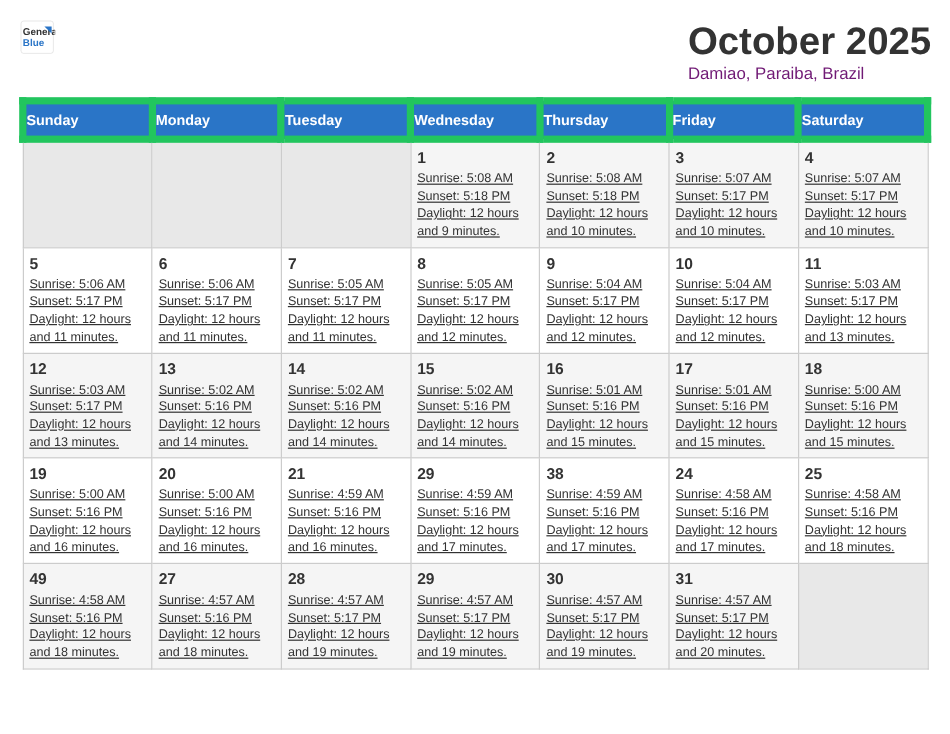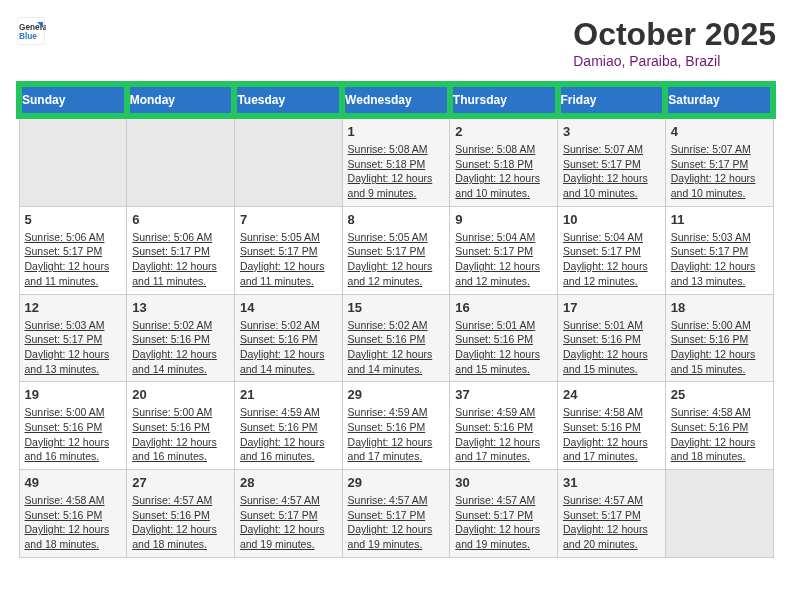--- a/index.html
+++ b/index.html
@@ -268,21 +268,21 @@
 and 16 minutes.</div>
         </td>
         <td>
           <div class="day-num">29</div>
           <div class="day-info" style="white-space: pre-line;">Sunrise: 4:59 AM
 Sunset: 5:16 PM
 Daylight: 12 hours
 and 17 minutes.</div>
         </td>
         <td>
-          <div class="day-num">37</div>
+          <div class="day-num">38</div>
           <div class="day-info" style="white-space: pre-line;">Sunrise: 4:59 AM
 Sunset: 5:16 PM
 Daylight: 12 hours
 and 17 minutes.</div>
         </td>
         <td>
           <div class="day-num">24</div>
           <div class="day-info" style="white-space: pre-line;">Sunrise: 4:58 AM
 Sunset: 5:16 PM
 Daylight: 12 hours

